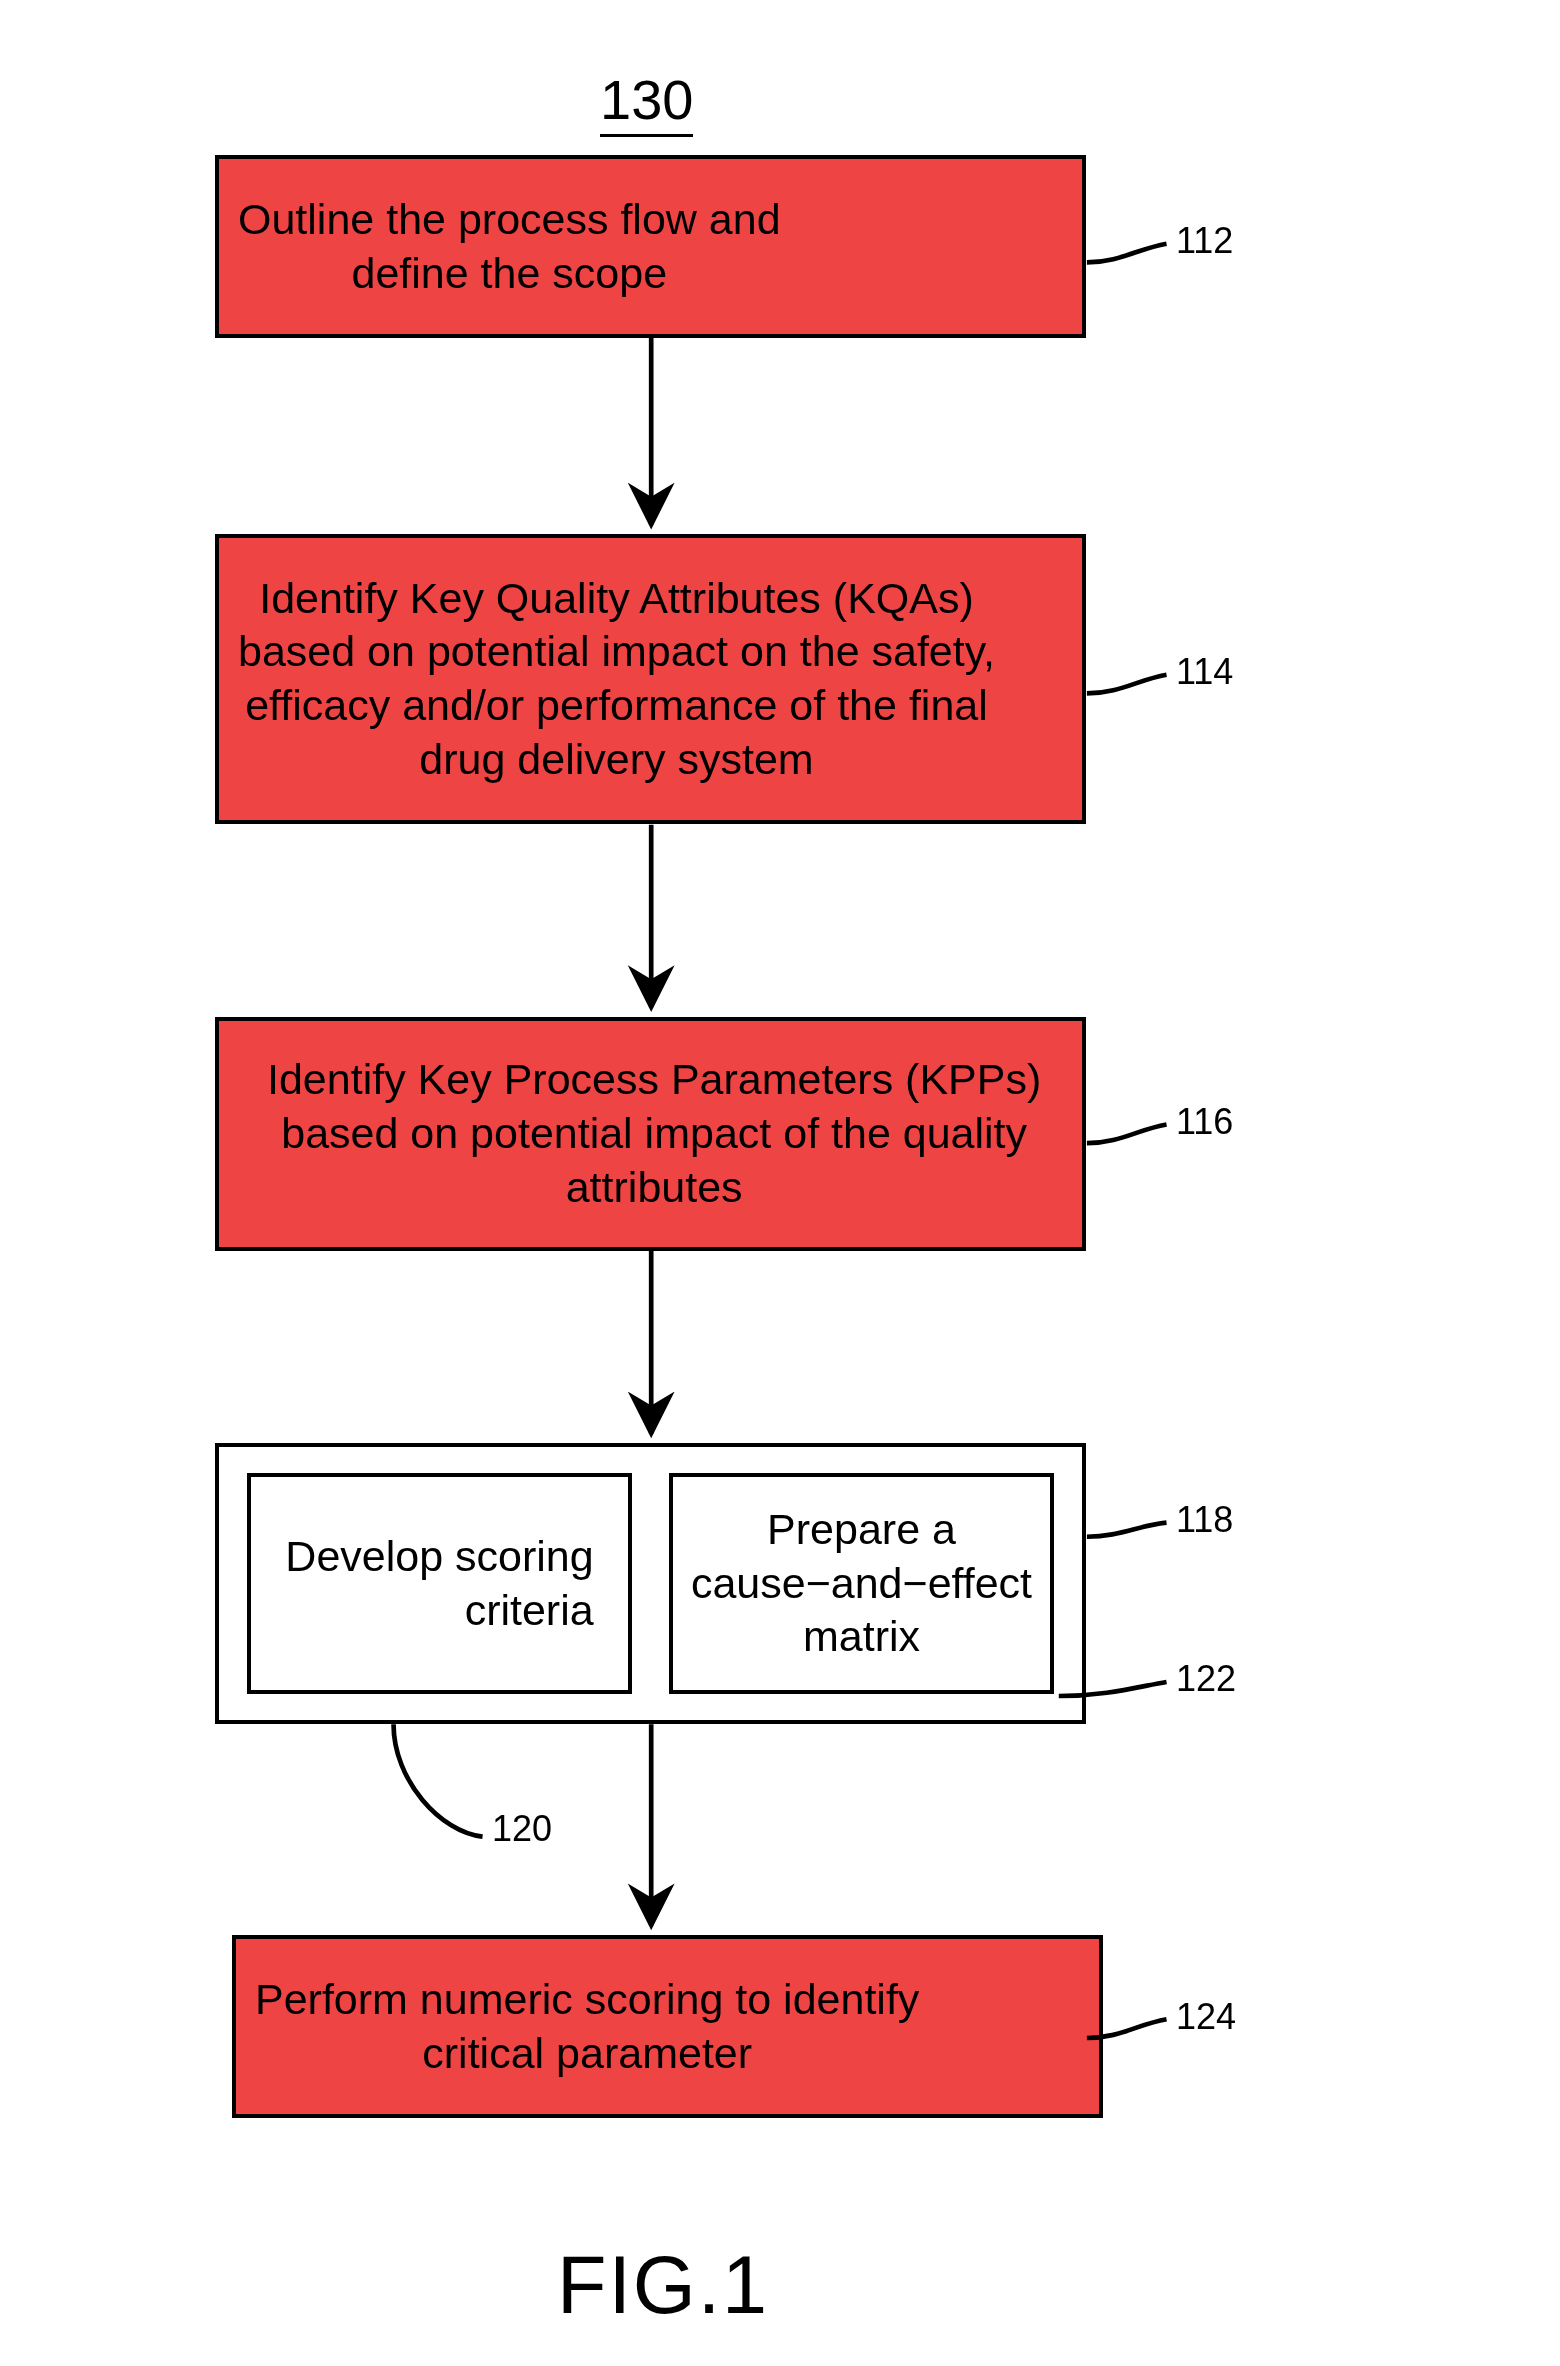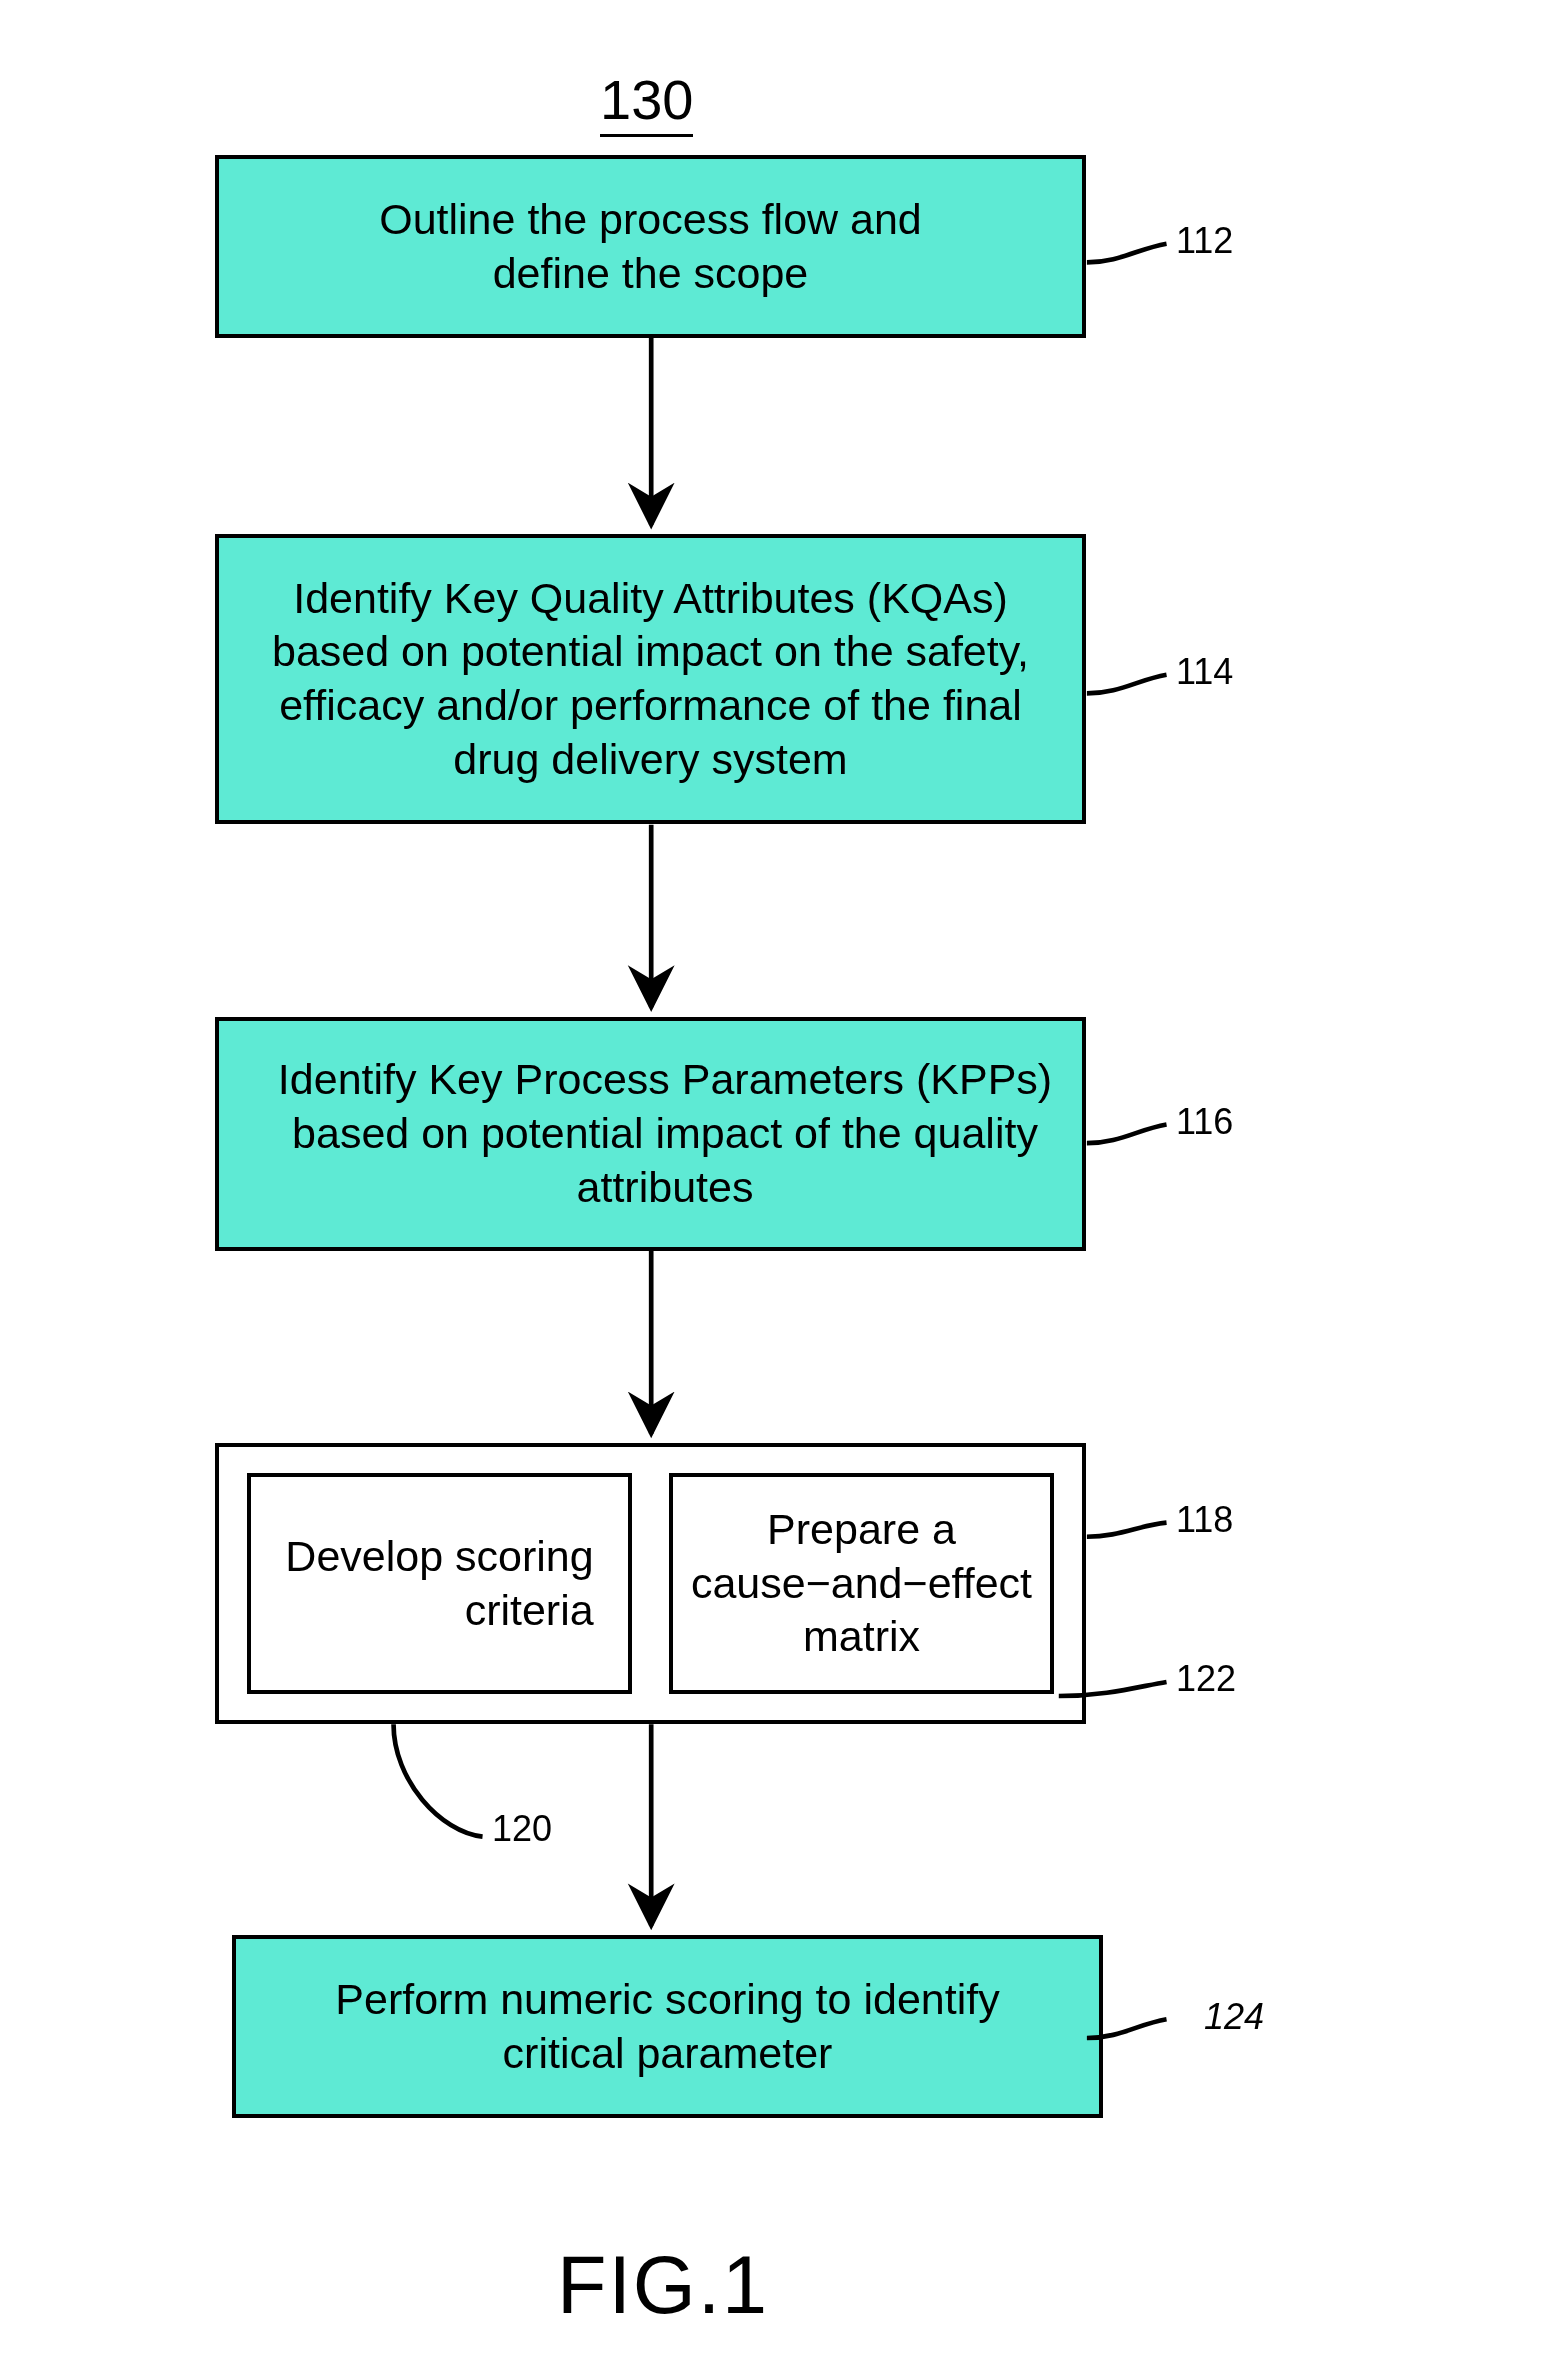--- a/index.html
+++ b/index.html
@@ -11,24 +11,23 @@
     position: relative;
     width: 1561px;
     height: 2367px;
     background: #fff;
     font-family: "Comic Sans MS", "Segoe Script", cursive, sans-serif;
     color: #000;
   }
   .box {
     position: absolute;
     border: 4.7px solid #000;
-    background: #5eead4;
+    background: #ef4444;
     display: flex;
     align-items: center;
-    justify-content: center;
     text-align: center;
     box-sizing: border-box;
     padding: 11.2px 19px;
   }
   .box-text {
     font-size: 43px;
     line-height: 1.25;
   }
   .sub-box {
     border: 4.7px solid #000;
@@ -125,21 +124,21 @@
     <div class="box-text" style="white-space:pre-line;">Perform numeric scoring to identify
 critical parameter</div>
   </div>
 
   <div class="ref" style="left:1176px; top:220px;">112</div>
   <div class="ref" style="left:1176px; top:651px;">114</div>
   <div class="ref" style="left:1176px; top:1101px;">116</div>
   <div class="ref" style="left:1176px; top:1499px;">118</div>
   <div class="ref" style="left:1176px; top:1658px;">122</div>
   <div class="ref" style="left:492px; top:1808px;">120</div>
-  <div class="ref" style="left:1204px; top:1996px;font-style:italic;">124</div>
+  <div class="ref" style="left:1176px; top:1996px;">124</div>
 
   <div class="fig" style="left:557px; top:2239px;">FIG.1</div>
 
   <svg class="overlay" viewBox="0 0 1666 2526">
     <defs>
       <marker id="arrowhead" markerWidth="12" markerHeight="12" refX="9" refY="5" orient="auto" markerUnits="strokeWidth">
         <path d="M0,0 L10,5 L0,10 L3,5 Z" fill="#000"></path>
       </marker>
     </defs>
 

